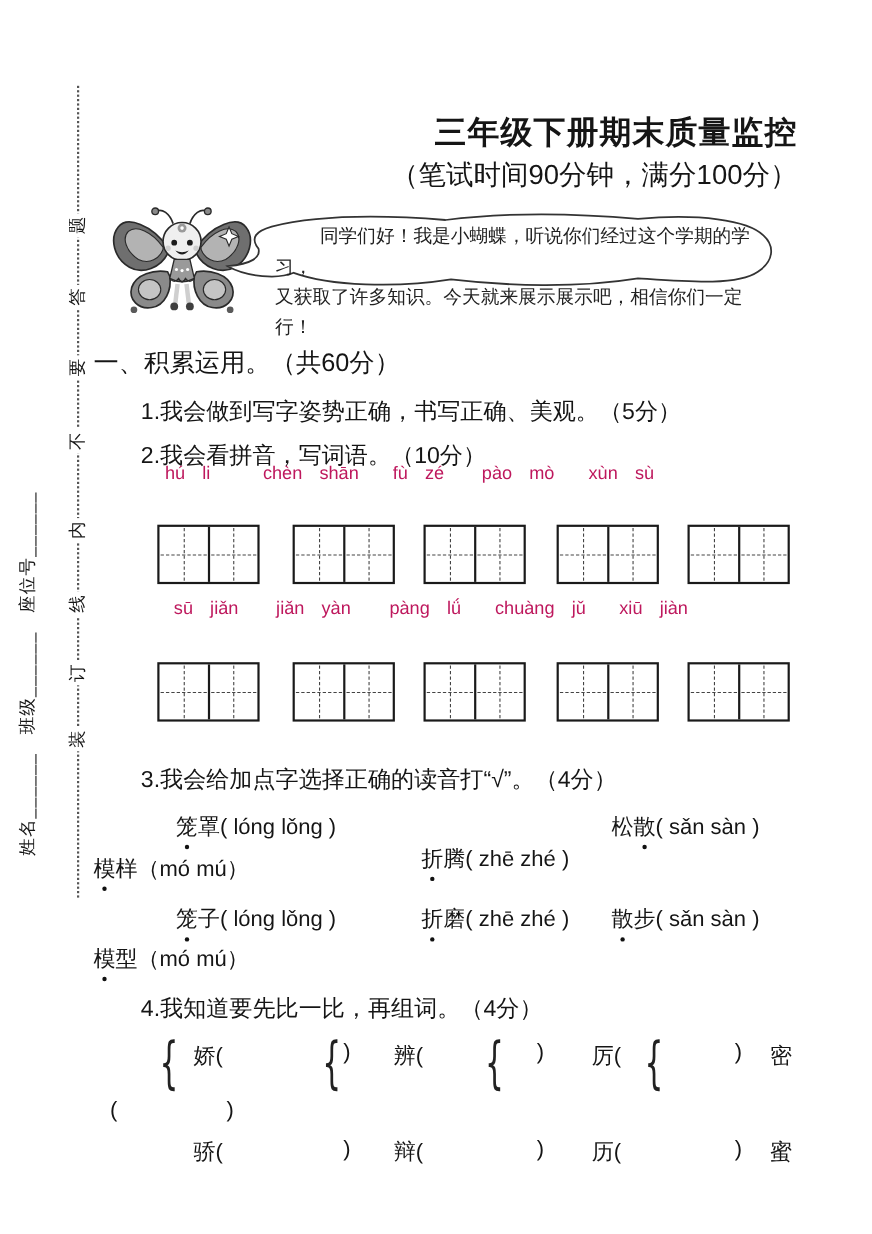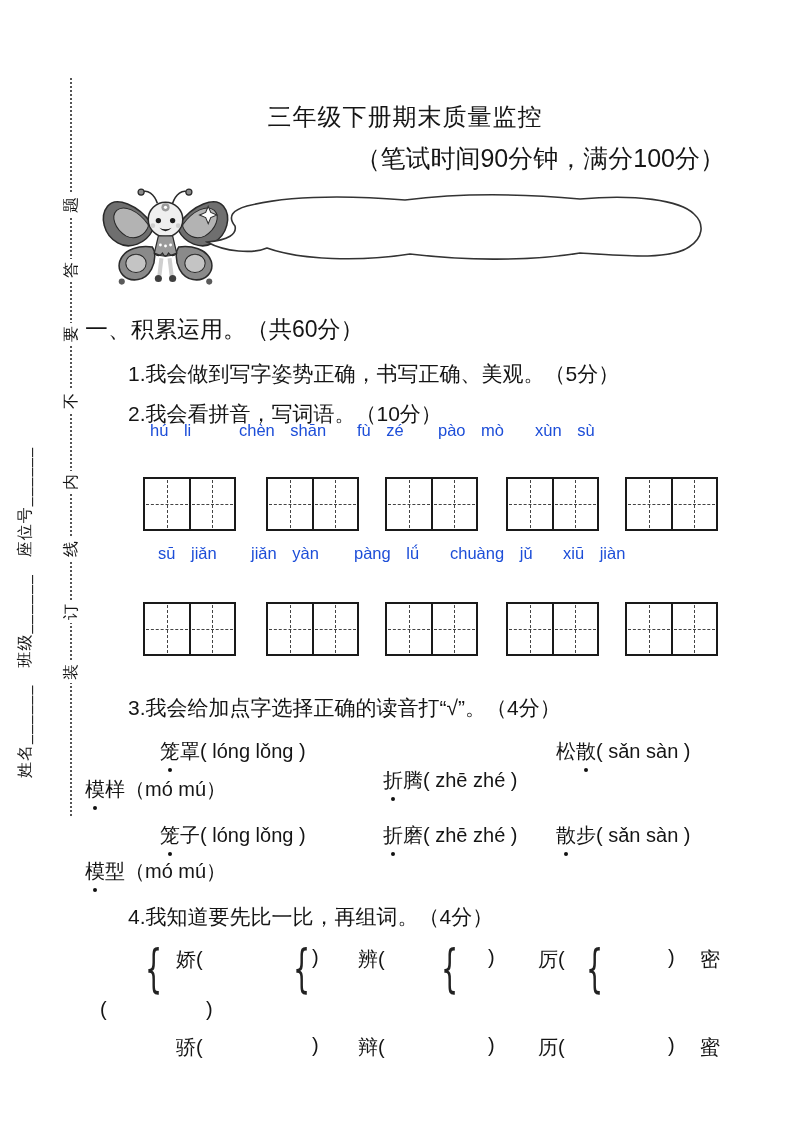--- a/index.html
+++ b/index.html
@@ -1,39 +1,39 @@
 <!DOCTYPE html>
 <html><head>
 <meta charset="utf-8">
 <style>
   html,body { margin:0; padding:0; background:#fff; }
   .page { position:relative; width:793px; height:1122px; background:#fff; overflow:hidden;
           font-family:"Liberation Sans", sans-serif; color:#151515; }
   .abs { position:absolute; }
 
-  .title { left:85px; top:101px; width:640px; text-align:center;
-           font-size:24px; font-weight:normal; letter-spacing:1px; }
+  .title { left:85px; top:101px; width:640px; text-align:right;
+           font-size:29px; font-weight:bold; letter-spacing:1px; }
   .subtitle { left:85px; top:142px; width:640px; text-align:right; font-size:25px; }
 
   
   .fields { left:15px; top:778px; width:380px; transform:rotate(-90deg);
             transform-origin:0 0; font-size:16px; letter-spacing:1px; white-space:nowrap; }
   .bindline { left:70px; top:78px; height:738px; width:0; border-left:2px dotted #555; }
   .bchar { position:absolute; left:60px; width:22px; height:22px; line-height:22px;
            text-align:center; transform:rotate(-90deg); background:#fff; font-size:16px; }
 
   
   .bubble-text { left:250px; top:201px; width:452px; font-size:17px; line-height:1.62;
                  font-family:"Liberation Serif", serif; white-space:pre-line;
                  text-indent:2.4em; color:#222; }
 
   .sec  { left:85px;  top:314px; font-size:23px; }
   .qt   { font-size:21px; }
 
-  .pinyin { position:absolute; font-size:16.5px; word-spacing:11px; color:#1d4ed8; white-space:nowrap; }
+  .pinyin { position:absolute; font-size:16.5px; word-spacing:11px; color:#be185d; white-space:nowrap; }
 
   .tian-group { position:absolute; width:93px; height:54px; border:2px solid #1a1a1a;
                 box-sizing:border-box; display:flex; background:#fff; }
   .tian-cell  { flex:1; position:relative; }
   .tian-cell + .tian-cell { border-left:2px solid #1a1a1a; }
   .tian-cell::before { content:""; position:absolute; left:50%; top:1px; bottom:1px;
                        border-left:1.5px dashed #444; }
   .tian-cell::after  { content:""; position:absolute; top:50%; left:1px; right:1px;
                        border-top:1.5px dashed #444; }
 
@@ -99,20 +99,22 @@
     <circle cx="58" cy="91" r="3.5" fill="#3f3f3f"></circle>
       <circle cx="72" cy="91" r="3.5" fill="#3f3f3f"></circle>
     <path d="M107 20 l2.5 6 6 2.5 -6 2.5 -2.5 6 -2.5 -6 -6 -2.5 6 -2.5 Z" fill="#fff" stroke="#2a2a2a" stroke-width="1"></path>
   </svg>
 
   <svg class="abs" style="left:205px;top:190px" width="505" height="80" viewBox="0 0 505 80">
     <path d="M42 16 C90 4 150 6 200 10 C255 3 320 4 375 9 C430 4 475 10 489 24
              C500 34 498 48 484 57 C465 70 420 66 375 63 C320 72 255 70 205 64
              C155 72 95 70 62 58 C48 64 20 62 2 52 C24 50 32 44 30 36 C22 26 28 20 42 16 Z" fill="#fff" stroke="#333" stroke-width="1.6"></path>
   </svg>
+  <div class="abs bubble-text">同学们好！我是小蝴蝶，听说你们经过这个学期的学习，
+又获取了许多知识。今天就来展示展示吧，相信你们一定行！</div>
 
   <div class="abs sec">一、积累运用。（共60分）</div>
   <div class="abs qt" style="left:128px;top:360px">1.我会做到写字姿势正确，书写正确、美观。（5分）</div>
   <div class="abs qt" style="left:128px;top:400px">2.我会看拼音，写词语。（10分）</div>
 
   <span class="pinyin" style="left:150px;top:421px">hú li</span>
   <span class="pinyin" style="left:239px;top:421px">chèn shān</span>
   <span class="pinyin" style="left:357px;top:421px">fù zé</span>
   <span class="pinyin" style="left:438px;top:421px">pào mò</span>
   <span class="pinyin" style="left:535px;top:421px">xùn sù</span>

